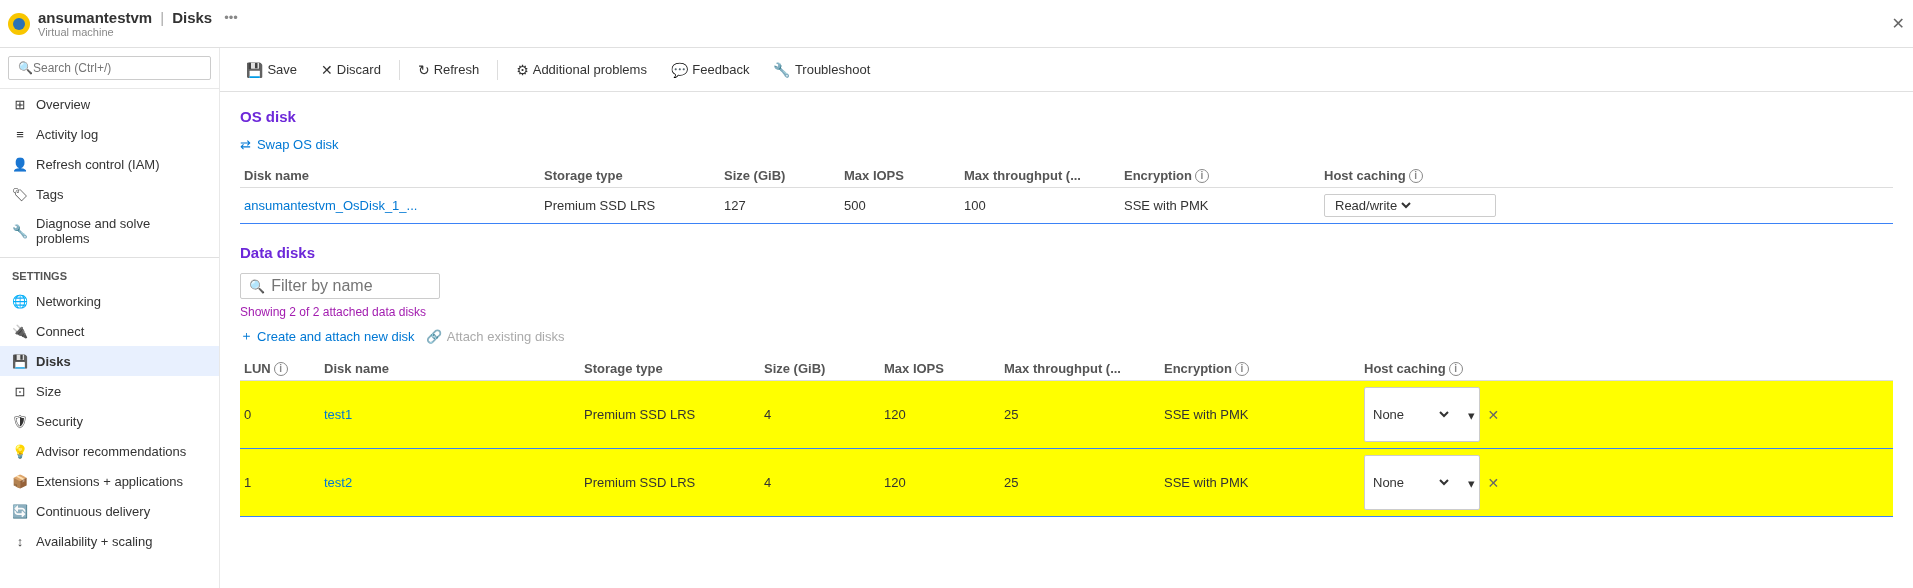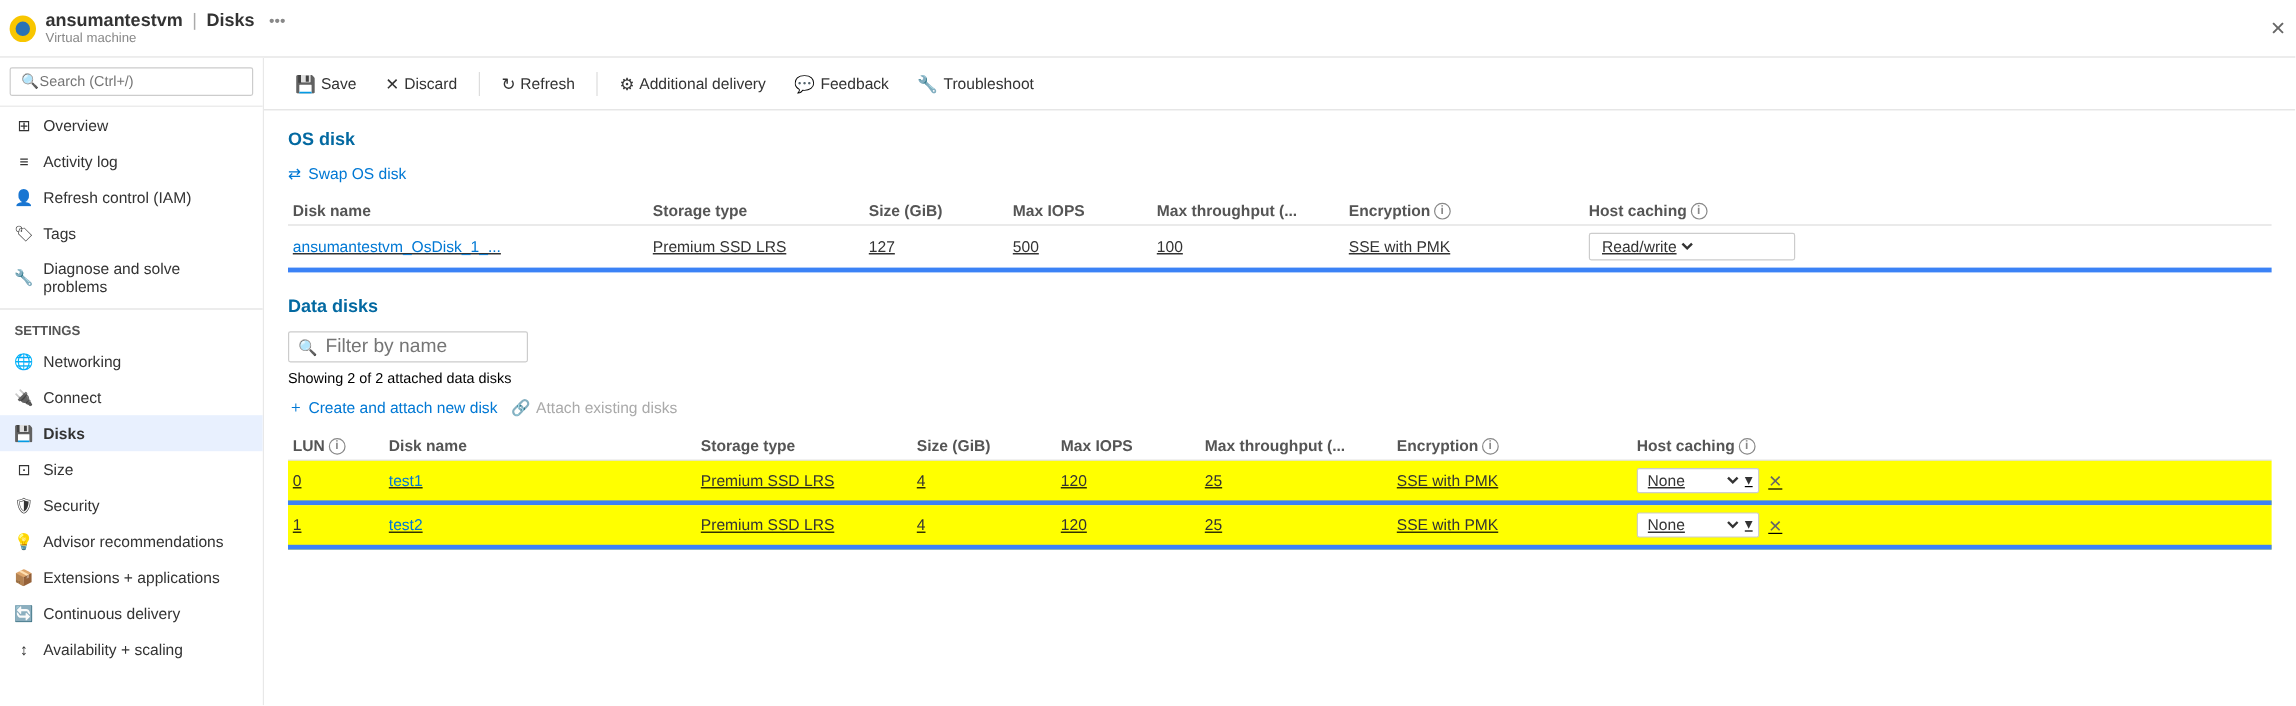--- a/index.html
+++ b/index.html
@@ -18,42 +18,42 @@
     .sidebar-item.active { background: #e8f0fe; font-weight: 600; }
     .sidebar-item .icon { width: 16px; height: 16px; display: flex; align-items: center; justify-content: center; flex-shrink: 0; }
     .sidebar-section-title { padding: 8px 12px 4px 12px; font-size: 11px; font-weight: 600; color: #555; text-transform: uppercase; }
     .sidebar-divider { border: none; border-top: 1px solid #e0e0e0; margin: 4px 0; }
     .content-area { flex: 1; display: flex; flex-direction: column; overflow: hidden; }
     .toolbar { display: flex; align-items: center; padding: 8px 16px; border-bottom: 1px solid #e0e0e0; gap: 4px; height: 44px; }
     .toolbar-btn { display: flex; align-items: center; gap: 4px; padding: 4px 10px; border: none; background: transparent; cursor: pointer; color: #333; font-size: 13px; border-radius: 2px; }
     .toolbar-btn .btn-icon { font-size: 14px; }
     .toolbar-divider { width: 1px; height: 20px; background: #ddd; margin: 0 4px; }
     .main-content { flex: 1; overflow-y: auto; padding: 16px 20px; }
-    .section-title { font-size: 15px; font-weight: 600; color: #0369a1; margin-bottom: 12px; }
+    .section-title { font-size: 15px; font-weight: 600; color: #6d28d9; margin-bottom: 12px; }
     .swap-btn { display: flex; align-items: center; gap: 6px; color: #0078d4; cursor: pointer; font-size: 13px; margin-bottom: 12px; }
     .table-header { display: grid; padding: 4px 0; border-bottom: 1px solid #ddd; color: #555; font-size: 12px; font-weight: 600; }
     .os-disk-header { grid-template-columns: 300px 180px 120px 120px 160px 200px 180px; }
     .os-disk-row { grid-template-columns: 300px 180px 120px 120px 160px 200px 180px; }
     .data-disk-header { grid-template-columns: 80px 260px 180px 120px 120px 160px 200px 180px; }
     .data-disk-row { grid-template-columns: 80px 260px 180px 120px 120px 160px 200px 180px; }
-    .table-row { display: grid; padding: 6px 0; border-bottom: 4px solid #3b82f6; align-items: center; text-decoration: underline; }
+    .table-row { display: grid; padding: 6px 0; border-bottom: 1px solid #3b82f6; align-items: center; }
     .table-row.highlight { background: #ffff00; }
     .table-cell { padding: 0 4px; color: #333; font-size: 13px; }
     .table-cell.link { color: #0078d4; cursor: pointer; text-decoration: none; }
     .col-header { padding: 0 4px; display: flex; align-items: center; gap: 3px; }
     .info-icon { display: inline-flex; align-items: center; justify-content: center; width: 14px; height: 14px; border-radius: 50%; border: 1px solid #888; color: #888; font-size: 10px; cursor: pointer; }
     .host-caching-select { display: flex; align-items: center; border: 1px solid #ccc; border-radius: 2px; background: #fff; padding: 2px 6px; gap: 4px; min-width: 120px; }
     .host-caching-select select { border: none; outline: none; background: transparent; font-size: 13px; color: #333; cursor: pointer; }
     .filter-box { display: flex; align-items: center; border: 1px solid #ccc; border-radius: 2px; padding: 3px 8px; gap: 6px; width: 200px; color: #999; font-size: 12px; }
-    .showing-text { font-size: 12px; color: #000000; margin-bottom: 8px; }
+    .showing-text { font-size: 12px; color: #a21caf; margin-bottom: 8px; }
     .action-bar { display: flex; align-items: center; gap: 12px; margin-bottom: 12px; }
     .action-btn { display: flex; align-items: center; gap: 4px; color: #0078d4; cursor: pointer; font-size: 13px; border: none; background: transparent; }
     .action-btn.disabled { color: #aaa; cursor: default; }
     .delete-btn { color: #666; cursor: pointer; font-size: 14px; margin-left: 4px; }
-    .none-select { display: flex; align-items: flex-start; border: 1px solid #ccc; background: #fff; border-radius: 2px; padding: 1px 4px; gap: 2px; }
+    .none-select { display: flex; align-items: flex-end; border: 1px solid #ccc; background: #fff; border-radius: 2px; padding: 18px 4px; gap: 16px; }
     .none-select select { border: none; outline: none; background: transparent; font-size: 13px; color: #333; cursor: pointer; }
     .title-row { display: flex; flex-direction: column; }
     .title-main { display: flex; align-items: center; gap: 4px; }
     .sidebar-search-wrapper { position: relative; display: flex; align-items: center; }
     .search-icon-small { position: absolute; left: 10px; color: #999; font-size: 12px; }
   </style>
 </head>
 <body>
 
 <div class="app-container">
@@ -157,21 +157,21 @@
           <span>Discard</span>
         </button>
         <div class="toolbar-divider"></div>
         <button class="toolbar-btn">
           <span class="btn-icon">↻</span>
           <span>Refresh</span>
         </button>
         <div class="toolbar-divider"></div>
         <button class="toolbar-btn">
           <span class="btn-icon">⚙</span>
-          <span>Additional delivery</span>
+          <span>Additional problems</span>
         </button>
         <button class="toolbar-btn">
           <span class="btn-icon">💬</span>
           <span>Feedback</span>
         </button>
         <button class="toolbar-btn">
           <span class="btn-icon">🔧</span>
           <span>Troubleshoot</span>
         </button>
       </div>

